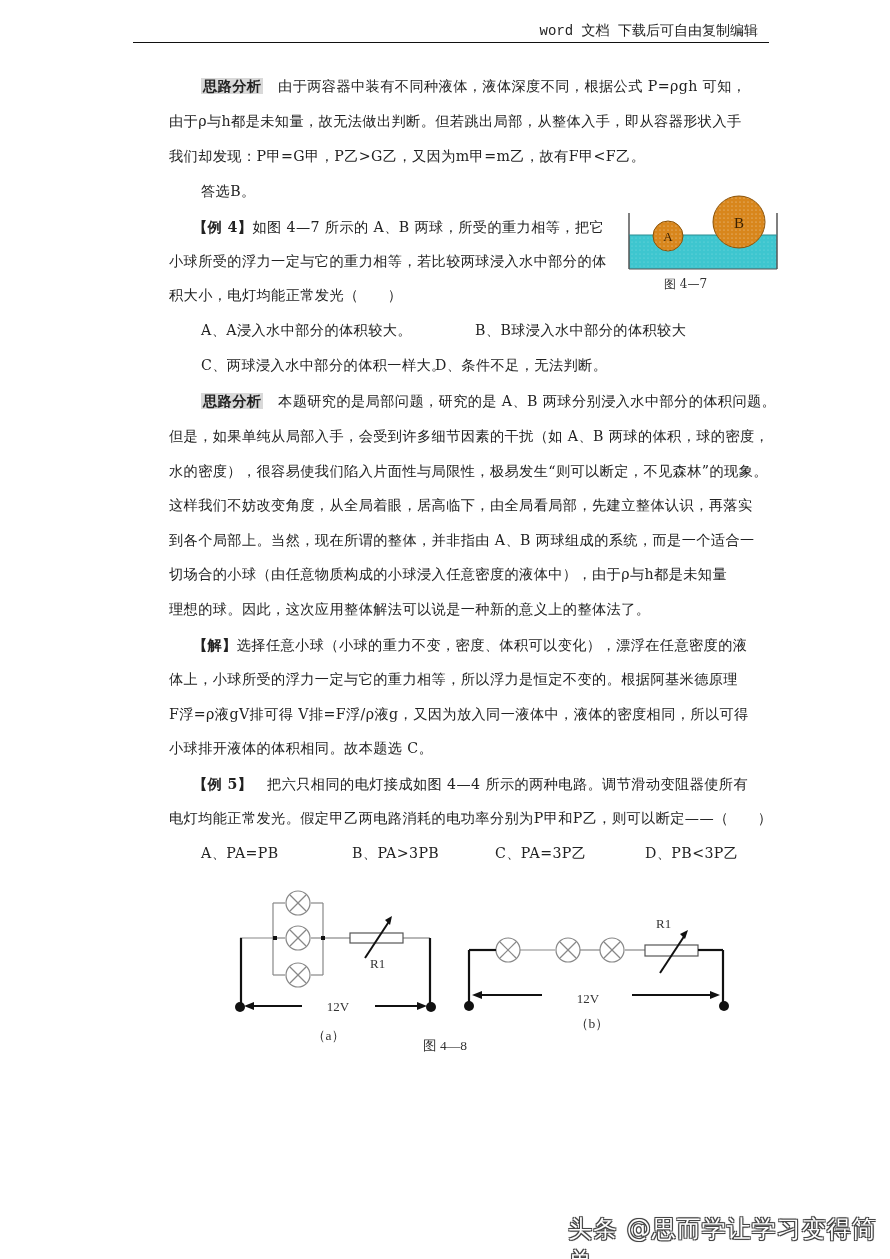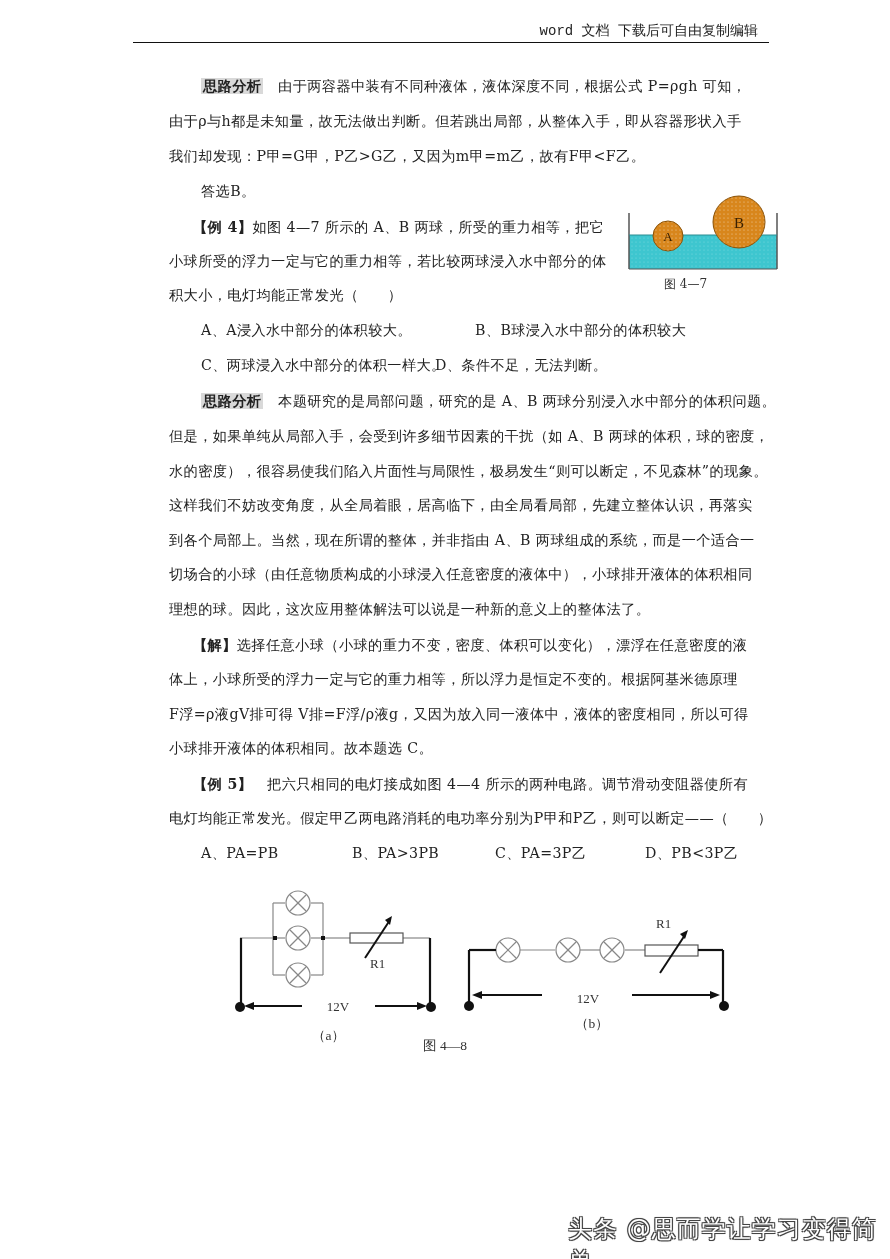--- a/index.html
+++ b/index.html
@@ -69,21 +69,21 @@
 </svg>
 <div class="fig47cap">图 4—7</div>
 
 <div class="line ind" style="top:391px">
   <span class="hl">思路分析</span>&nbsp;&nbsp;&nbsp;<span>本题研究的是局部问题，研究的是 A、B 两球分别浸入水中部分的体积问题。</span>
 </div>
 <div class="line" style="top:426px">但是，如果单纯从局部入手，会受到许多细节因素的干扰（如 A、B 两球的体积，球的密度，</div>
 <div class="line" style="top:461px">水的密度），很容易使我们陷入片面性与局限性，极易发生“则可以断定，不见森林”的现象。</div>
 <div class="line" style="top:495px">这样我们不妨改变角度，从全局着眼，居高临下，由全局看局部，先建立整体认识，再落实</div>
 <div class="line" style="top:530px">到各个局部上。当然，现在所谓的整体，并非指由 A、B 两球组成的系统，而是一个适合一</div>
-<div class="line" style="top:564px">切场合的小球（由任意物质构成的小球浸入任意密度的液体中），小球排开液体的体积相同</div>
+<div class="line" style="top:564px">切场合的小球（由任意物质构成的小球浸入任意密度的液体中），由于ρ与h都是未知量</div>
 <div class="line" style="top:599px">理想的球。因此，这次应用整体解法可以说是一种新的意义上的整体法了。</div>
 
 <div class="line" style="top:635px;left:185px">
   <span class="b">【解】</span><span>选择任意小球（小球的重力不变，密度、体积可以变化），漂浮在任意密度的液</span>
 </div>
 <div class="line" style="top:669px">体上，小球所受的浮力一定与它的重力相等，所以浮力是恒定不变的。根据阿基米德原理</div>
 <div class="line" style="top:704px">F浮=ρ液gV排可得 V排=F浮/ρ液g，又因为放入同一液体中，液体的密度相同，所以可得</div>
 <div class="line" style="top:738px">小球排开液体的体积相同。故本题选 C。</div>
 
 <div class="line" style="top:774px;left:185px">

